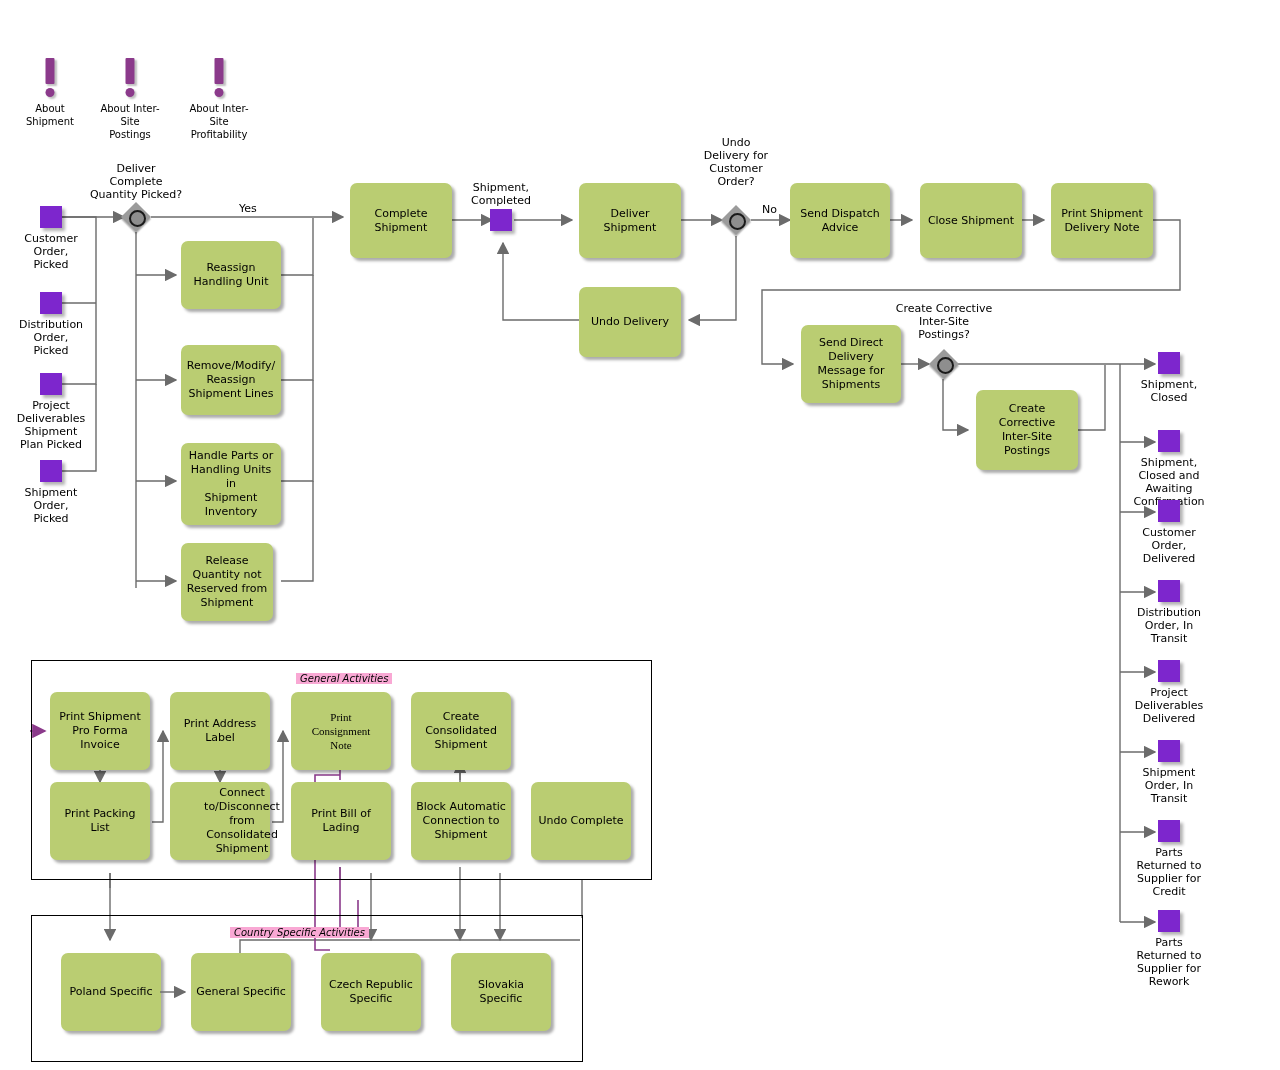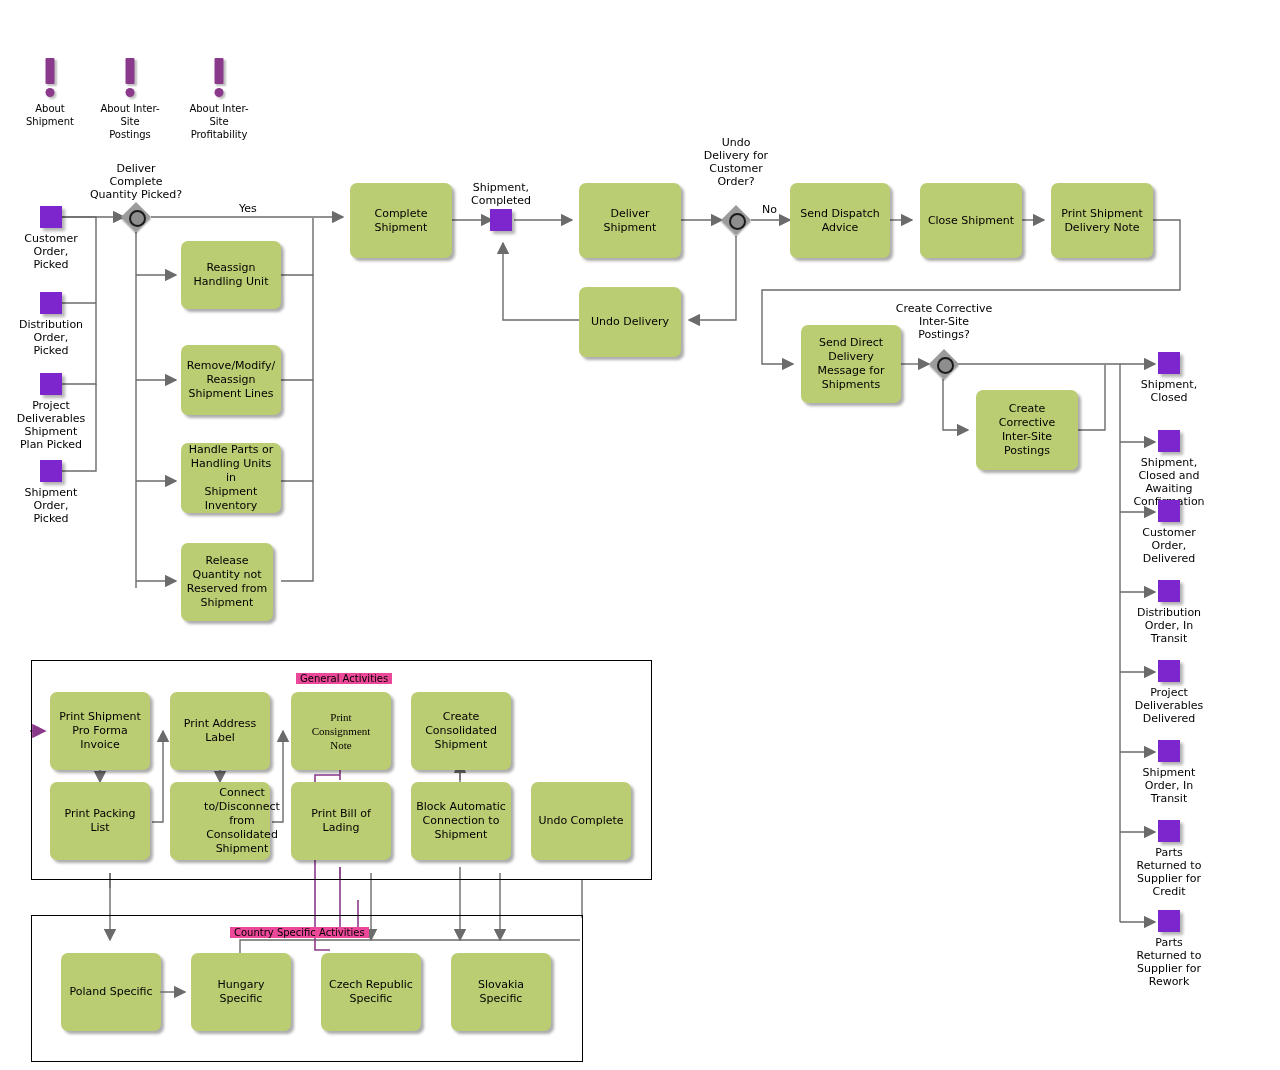--- a/index.html
+++ b/index.html
@@ -84,22 +84,22 @@
   .info .lbl{
     position:absolute;left:0;top:44px;width:70px;text-align:center;
     font-size:10px;line-height:13px;color:#000;
   }
 
   
   .group{
     position:absolute;border:1px solid #000;background:transparent;
   }
   .grouptitle{
-    position:absolute;font-size:10px;color:#000;background:#ec4899;
-    padding:0 4px;white-space:nowrap;
+    position:absolute;font-size:10px;color:#000;background:#f9a8d4;
+    padding:0 4px;white-space:nowrap;font-style:italic;
   }
 
   .edgelabel{
     position:absolute;font-size:11px;color:#000;white-space:nowrap;
   }
 </style>
 </head>
 <body>
 
 <div id="canvas">
@@ -236,21 +236,21 @@
     <div class="circ"></div>
   </div>
   <div class="edgelabel" style="left:239px;top:202px;">Yes</div>
 
   <div class="act" style="left:181px;top:241px;width:100px;height:68px;">
       <span>Reassign<br>Handling Unit</span>
     </div>
   <div class="act" style="left:181px;top:345px;width:100px;height:70px;">
       <span>Remove/Modify/<br>Reassign<br>Shipment Lines</span>
     </div>
-  <div class="act" style="left:181px;top:443px;width:100px;height:70px;">
+  <div class="act" style="left:181px;top:443px;width:100px;height:82px;">
       <span>Handle Parts or<br>Handling Units in<br>Shipment<br>Inventory</span>
     </div>
   <div class="act" style="left:181px;top:543px;width:92px;height:78px;">
       <span>Release<br>Quantity not<br>Reserved from<br>Shipment</span>
     </div>
 
   <div class="act" style="left:350px;top:183px;width:102px;height:75px;">
       <span>Complete<br>Shipment</span>
     </div>
 
@@ -362,21 +362,21 @@
       <span>Undo Complete</span>
     </div>
 
   <div class="group" style="left:31px;top:915px;width:550px;height:145px;"></div>
   <div class="grouptitle" style="left:230px;top:927px;">Country Specific Activities</div>
 
   <div class="act" style="left:61px;top:953px;width:100px;height:78px;">
       <span>Poland Specific</span>
     </div>
   <div class="act" style="left:191px;top:953px;width:100px;height:78px;">
-      <span>Hungary Specific</span>
+      <span>General Specific</span>
     </div>
   <div class="act" style="left:321px;top:953px;width:100px;height:78px;">
       <span>Czech Republic<br>Specific</span>
     </div>
   <div class="act" style="left:451px;top:953px;width:100px;height:78px;">
       <span>Slovakia<br>Specific</span>
     </div>
 
   <svg style="position:absolute;left:160px;top:985px;width:34px;height:14px;">
     <defs>

